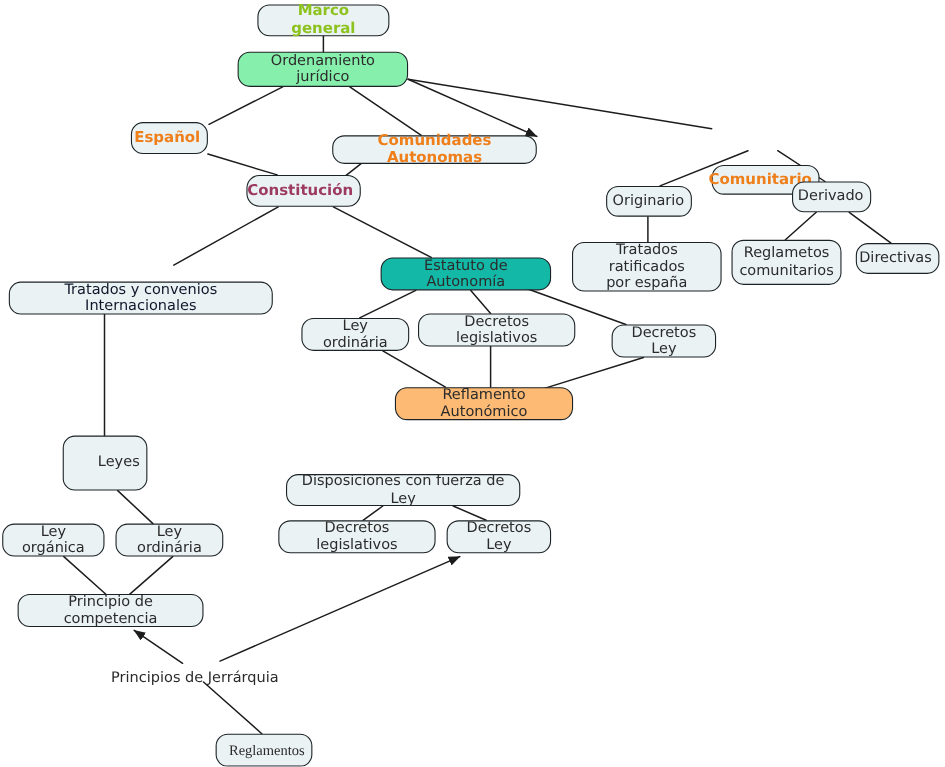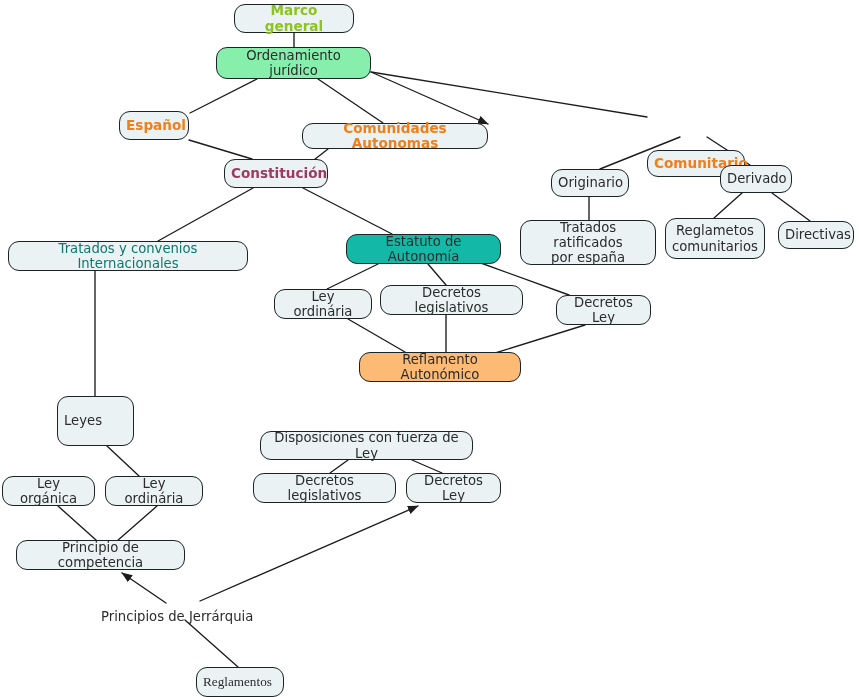--- a/index.html
+++ b/index.html
@@ -25,21 +25,21 @@
     height: 697px;
   }
   .node {
     position: absolute;
     box-sizing: border-box;
     background: #eaf2f4;
     border: 1.4px solid #1c2326;
     border-radius: 11px;
     display: flex;
     align-items: center;
-    justify-content: flex-start;
+    justify-content: flex-end;
     text-align: center;
     color: #2b2b2b;
     font-size: 13.2px;
     line-height: 1.14;
     padding: 6px 6px;
     z-index: 5;
     -webkit-font-smoothing: antialiased;
   }
   .node.bold {
     font-weight: bold;
@@ -105,39 +105,39 @@
       </div>
       <div class="node bold" style="left: 119px; top: 111px; width: 70px; height: 29px; color: rgb(239, 127, 26); background: rgb(234, 242, 244); border-color: rgb(28, 35, 38);">
         <span>Español</span>
       </div>
       <div class="node bold" style="left: 302px; top: 123px; width: 186px; height: 26px; color: rgb(239, 127, 26); background: rgb(234, 242, 244); border-color: rgb(28, 35, 38);">
         <span>Comunidades Autonomas</span>
       </div>
       <div class="node bold" style="left: 647px; top: 110px; width: 98px; height: 27px; color: rgb(239, 127, 26); background: rgb(234, 242, 244); border-color: rgb(28, 35, 38); margin-top: 40px;">
         <span>Comunitario</span>
       </div>
-      <div class="node bold" style="left: 224px; top: 159px; width: 104px; height: 29px; color: rgb(157, 59, 94); background: rgb(234, 242, 244); border-color: rgb(28, 35, 38);">
+      <div class="node bold" style="left: 224px; top: 159px; width: 104px; height: 29px; color: rgb(157, 59, 94); background: rgb(234, 242, 244); border-color: rgb(28, 35, 38); border-radius: 12px;">
         <span>Constitución</span>
       </div>
       <div class="node" style="left: 551px; top: 169px; width: 78px; height: 28px; color: rgb(43, 43, 43); background: rgb(234, 242, 244); border-color: rgb(28, 35, 38);">
         <span>Originario</span>
       </div>
       <div class="node" style="left: 720px; top: 165px; width: 72px; height: 28px; color: rgb(43, 43, 43); background: rgb(234, 242, 244); border-color: rgb(28, 35, 38);">
         <span>Derivado</span>
       </div>
       <div class="node" style="left: 520px; top: 220px; width: 136px; height: 45px; color: rgb(43, 43, 43); background: rgb(234, 242, 244); border-color: rgb(28, 35, 38);">
         <span>Tratados ratificados<br>por españa</span>
       </div>
       <div class="node" style="left: 665px; top: 218px; width: 100px; height: 41px; color: rgb(43, 43, 43); background: rgb(234, 242, 244); border-color: rgb(28, 35, 38);">
         <span>Reglametos<br>comunitarios</span>
       </div>
       <div class="node" style="left: 778px; top: 221px; width: 76px; height: 28px; color: rgb(43, 43, 43); background: rgb(234, 242, 244); border-color: rgb(28, 35, 38);">
         <span>Directivas</span>
       </div>
-      <div class="node" style="left: 8px; top: 241px; width: 240px; height: 30px; color: #0f766e; background: rgb(234, 242, 244); border-color: rgb(28, 35, 38);">
+      <div class="node" style="left: 8px; top: 256px; width: 240px; height: 30px; color: #0f172a; background: rgb(234, 242, 244); border-color: rgb(28, 35, 38);">
         <span>Tratados y convenios Internacionales</span>
       </div>
       <div class="node" style="left: 346px; top: 234px; width: 155px; height: 30px; color: rgb(43, 43, 43); background: #14b8a6; border-color: rgb(28, 35, 38);">
         <span>Estatuto de Autonomía</span>
       </div>
       <div class="node" style="left: 274px; top: 289px; width: 98px; height: 30px; color: rgb(43, 43, 43); background: rgb(234, 242, 244); border-color: rgb(28, 35, 38);">
         <span>Ley ordinária</span>
       </div>
       <div class="node" style="left: 380px; top: 285px; width: 143px; height: 30px; color: rgb(43, 43, 43); background: rgb(234, 242, 244); border-color: rgb(28, 35, 38);">
         <span>Decretos legislativos</span>

